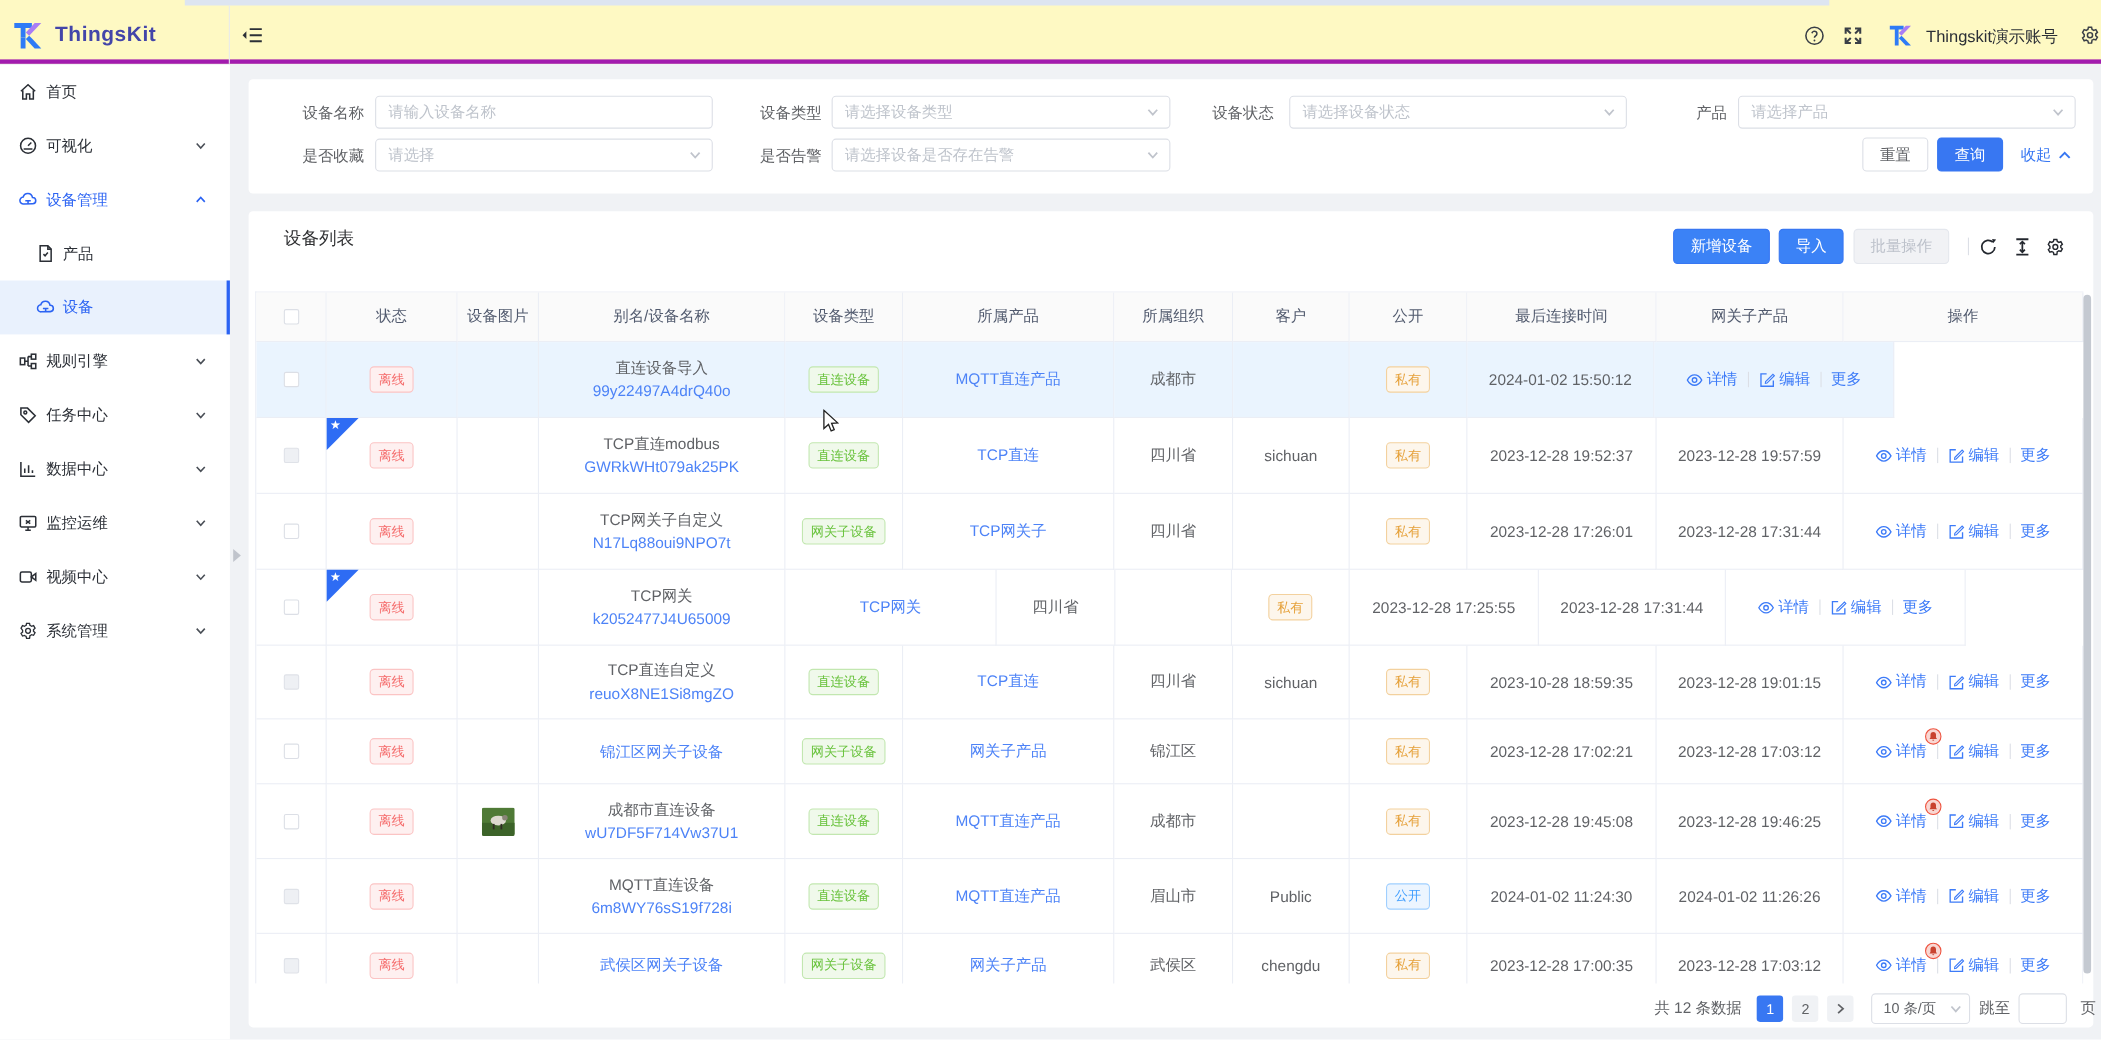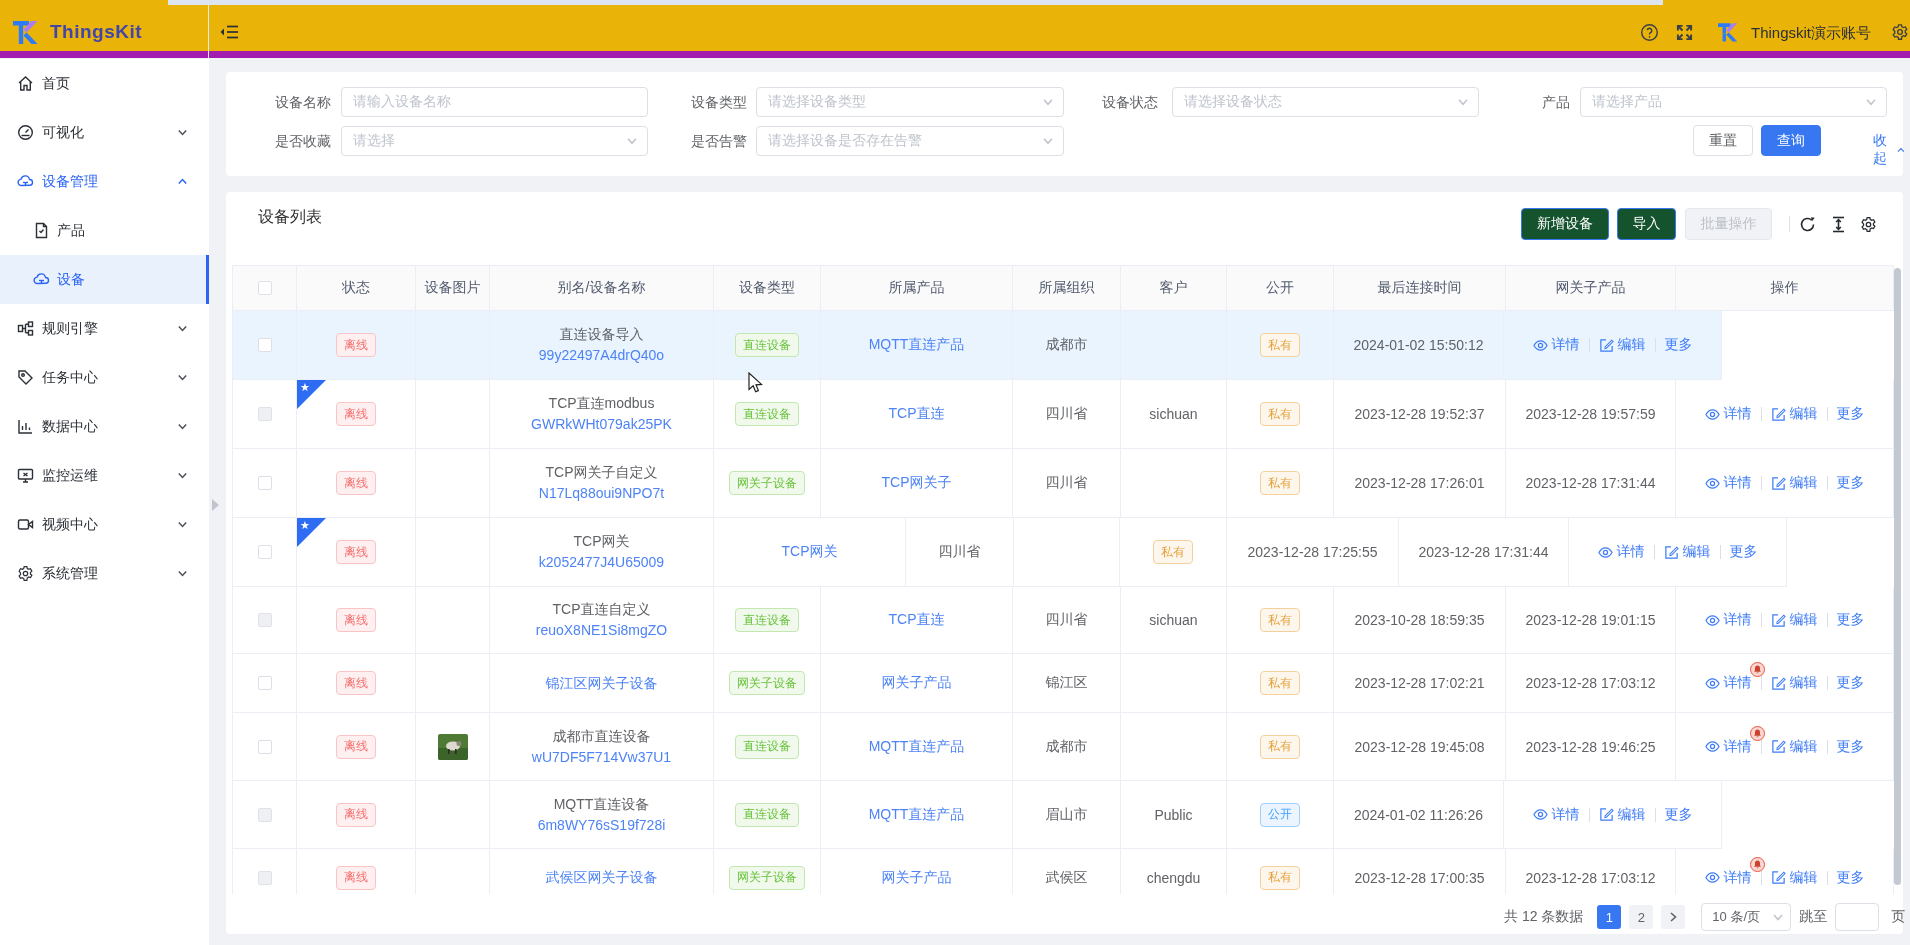--- a/index.html
+++ b/index.html
@@ -10,21 +10,21 @@
   position: relative;
   overflow: hidden;
   font-size: 14px;
   color: #606266;
 }
 svg { display: block; }
 
 
 .app-header {
   position: absolute; left: 0; top: 0; width: 1910px; height: 58px;
-  background: #eab308; border-bottom: 7px solid #a21caf;
+  background: #fef9c3; border-bottom: 4px solid #a21caf;
 }
 .top-strip { position: absolute; left: 168px; top: 0; width: 1495px; height: 5px; background: #dde5f1; }
 .logo-area { position: absolute; left: 0; top: 5px; width: 209px; height: 53px; display: flex; align-items: center; border-right: 1px solid #e8eaec; }
 .logo-mark { margin-left: 12px; }
 .logo-text { margin-left: 8px; font-size: 19px; font-weight: bold; color: #4345a9; letter-spacing: 0.5px; }
 .fold-btn { position: absolute; left: 219px; top: 22px; width: 20px; height: 20px; cursor: pointer; color: #2b2f36; }
 .hicon { width: 19px; height: 19px; color: #3a3f47; cursor: pointer; }
 .help-icon { position: absolute; left: 1640px; top: 23px; }
 .fs-icon { position: absolute; left: 1676px; top: 24px; width: 17px; height: 17px; }
 .avatar { position: absolute; left: 1717px; top: 21px; }
@@ -56,26 +56,26 @@
 .ff-box .ph { margin-left: 11px; color: #bfc4cc; font-size: 14px; flex: 1; white-space: nowrap; overflow: hidden; }
 .ff-box .sel-arrow { margin-right: 9px; width: 12px; height: 12px; color: #c0c4cc; flex: none; }
 .row1 { top: 15px; } .row2 { top: 54px; }
 .fl1 { left: 14px;  width: 91px; }  .fb1 { left: 115px;  width: 307px; }
 .fl2 { left: 430px; width: 91px; }  .fb2 { left: 530px;  width: 308px; }
 .fl3 { left: 841px; width: 91px; }  .fb3 { left: 946px;  width: 307px; }
 .fl4 { left: 1253px; width: 91px; } .fb4 { left: 1354px; width: 307px; }
 .btn { display: inline-flex; align-items: center; justify-content: center; border-radius: 4px; font-size: 14px; cursor: pointer; border: 1px solid #dcdfe6; background: #fff; color: #606266; }
 .btn-reset { position: absolute; left: 1467px; top: 53px; width: 60px; height: 31px; }
 .btn-search { position: absolute; left: 1535px; top: 53px; width: 60px; height: 31px; background: #3877f2; border-color: #3877f2; color: #fff; }
-.collapse-link { position: absolute; left: 1611px; top: 60px; color: #3877f2; font-size: 14px; cursor: pointer; display: flex; align-items: center; margin-left: 36px; }
+.collapse-link { position: absolute; left: 1611px; top: 60px; color: #3877f2; font-size: 14px; cursor: pointer; display: flex; align-items: center; }
 .collapse-link svg { margin-left: 6px; width: 12px; height: 12px; }
 
 
 .tbl-title { position: absolute; left: 32px; top: 15px; font-size: 16px; color: #303133; }
-.btn-primary { background: #14532d; border-color: #3877f2; color: #fff; }
+.btn-primary { background: #3b82f6; border-color: #3877f2; color: #fff; }
 .btn-add { position: absolute; left: 1295px; top: 16px; width: 88px; height: 32px; }
 .btn-import { position: absolute; left: 1391px; top: 16px; width: 59px; height: 32px; }
 .btn-batch { position: absolute; left: 1459px; top: 16px; width: 87px; height: 32px; background: #f1f2f5; border-color: #e4e7ed; color: #bcc1ca; cursor: not-allowed; }
 .tb-divider { position: absolute; left: 1563px; top: 24px; width: 1px; height: 16px; background: #dcdfe6; }
 .tb-icon { position: absolute; top: 24px; width: 17px; height: 17px; color: #23272e; cursor: pointer; }
 .ti-refresh { left: 1573px; }
 .ti-height { left: 1604px; }
 .ti-gear { left: 1634px; }
 
 
@@ -860,20 +860,21 @@
             <div class="tag tag-success">直连设备</div>
           </div>
           <div class="td c5">
             <div class="link">MQTT直连产品</div>
           </div>
           <div class="td c6">眉山市</div>
           <div class="td c7">Public</div>
           <div class="td c8">
             <div class="tag tag-primary">公开</div>
           </div>
+          <div class="td c9">2024-01-02 11:24:30</div>
           <div class="td c10">2024-01-02 11:26:26</div>
           <div class="td c11">
             <div class="ops">
               <div class="op-item">
                 <div style="display: inline-flex;">
                   <svg viewBox="0 0 16 16" fill="none" stroke="currentColor" stroke-width="1.3">
                     <path d="M1 8 C3 4.5 5.5 3 8 3 C10.5 3 13 4.5 15 8 C13 11.5 10.5 13 8 13 C5.5 13 3 11.5 1 8 Z"></path>
                     <circle cx="8" cy="8" r="2.2"></circle>
                   </svg>
                 </div>

